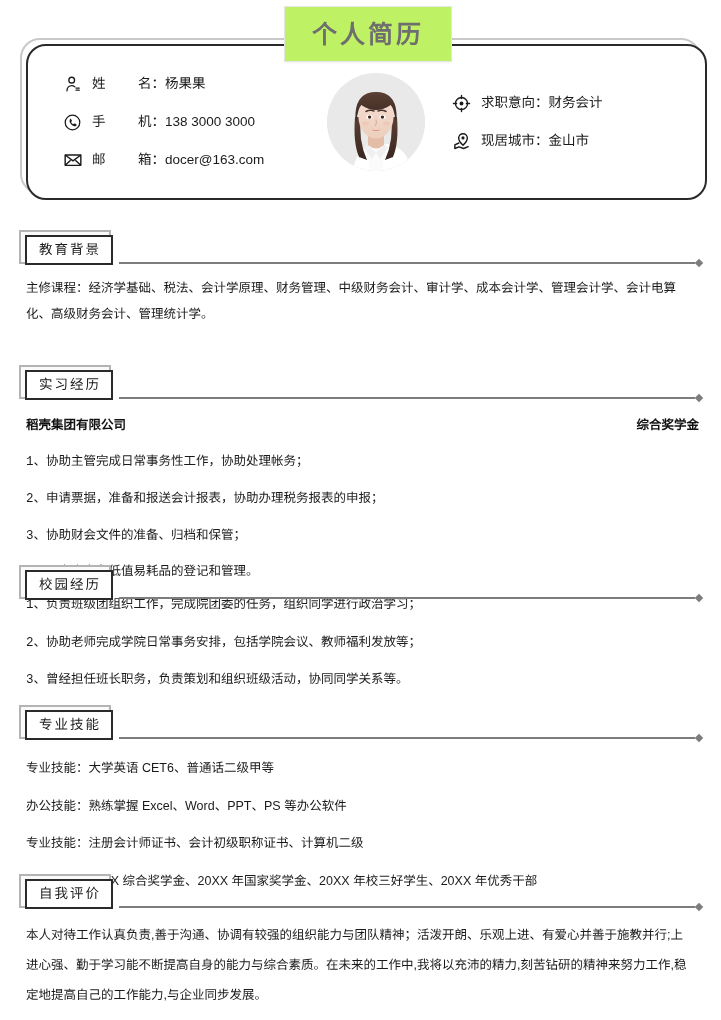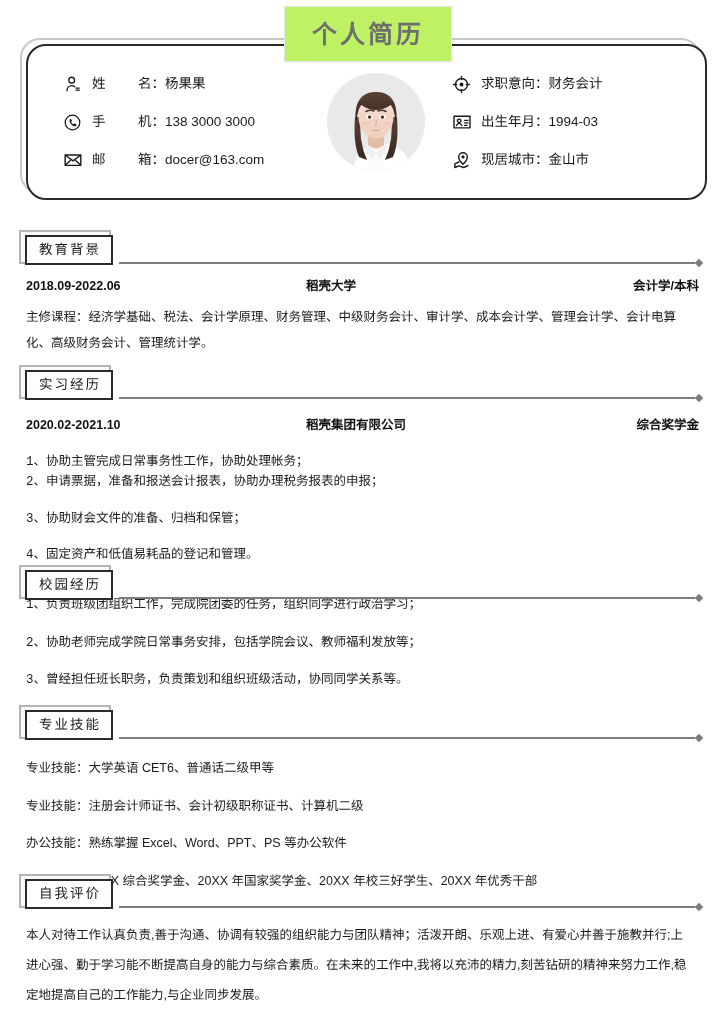--- a/index.html
+++ b/index.html
@@ -316,32 +316,20 @@
           <svg width="19" height="19" viewBox="0 0 24 24" fill="none" stroke="#1a1a1a" stroke-width="1.7" stroke-linecap="round">
             <circle cx="12" cy="12" r="7.6"></circle>
             <circle cx="12" cy="12" r="2.4" fill="#1a1a1a" stroke="none"></circle>
             <path d="M12 1.8v4M12 18.2v4M1.8 12h4M18.2 12h4"></path>
           </svg>
         </span>
         <span>求职意向：</span>
         <span class="hdr-val">财务会计</span>
       </div>
 
-      <div class="hdr-row">
-        <span class="hdr-ico">
-          <svg width="20" height="20" viewBox="0 0 24 24" fill="none" stroke="#1a1a1a" stroke-width="1.7" stroke-linejoin="round" stroke-linecap="round">
-            <rect x="2.4" y="5" width="19.2" height="14"></rect>
-            <circle cx="8.6" cy="10.6" r="2.1"></circle>
-            <path d="M5.3 16.2q1.1-2.6 3.3-2.6t3.3 2.6"></path>
-            <path d="M15 10h4.2M15 13h4.2M15 16h3"></path>
-          </svg>
-        </span>
-        <span>出生年月：</span>
-        <span class="hdr-val">1994-03</span>
-      </div>
 
       <div class="hdr-row">
         <span class="hdr-ico">
           <svg width="20" height="20" viewBox="0 0 24 24" fill="none" stroke="#1a1a1a" stroke-width="1.7" stroke-linejoin="round" stroke-linecap="round">
             <path d="M13.2 3.2c2.9 0 5.2 2.3 5.2 5.2 0 3.9-5.2 8.6-5.2 8.6S8 12.3 8 8.4c0-2.9 2.3-5.2 5.2-5.2z"></path>
             <circle cx="13.2" cy="8.3" r="1.9" fill="#1a1a1a" stroke="none"></circle>
             <path d="M8.2 14.4L3.4 16.6v4.4l5-2 5.6 2 5.4-2.2"></path>
           </svg>
         </span>
         <span>现居城市：</span>
@@ -354,44 +342,38 @@
 
 <div class="section" style="top:228px">
   <div class="sec-head">
     <div class="tab-outer">
       <div class="tab-inner">
         <span>教育背景</span>
       </div>
     </div>
     <div class="sec-rule"></div>
   </div>
-  <div class="row3" style="margin-top:16px">
-    <span class="c1">2018.09-2022.06</span>
-    <span class="c2">稻壳大学</span>
-    <span class="c3">会计学/本科</span>
-  </div>
   <div class="para" style="margin-top:11px">主修课程：经济学基础、税法、会计学原理、财务管理、中级财务会计、审计学、成本会计学、管理会计学、会计电算化、高级财务会计、管理统计学。</div>
 </div>
 
 <div class="section" style="top:363px">
   <div class="sec-head">
     <div class="tab-outer">
       <div class="tab-inner">
         <span>实习经历</span>
       </div>
     </div>
     <div class="sec-rule"></div>
   </div>
   <div class="row3" style="margin-top:20px">
-    <span class="c1">2020.02-2021.10</span>
     <span class="c2">稻壳集团有限公司</span>
     <span class="c3">综合奖学金</span>
   </div>
   <div class="bullet" style="margin-top:24px">1、协助主管完成日常事务性工作，协助处理帐务；</div>
-  <div class="bullet" style="margin-top:8px">2、申请票据，准备和报送会计报表，协助办理税务报表的申报；</div>
+  <div class="bullet" style="margin-top:25px">2、申请票据，准备和报送会计报表，协助办理税务报表的申报；</div>
   <div class="bullet" style="margin-top:24px">3、协助财会文件的准备、归档和保管；</div>
   <div class="bullet" style="margin-top:24px">4、固定资产和低值易耗品的登记和管理。</div>
 </div>
 
 <div class="section" style="top:563px">
   <div class="sec-head">
     <div class="tab-outer">
       <div class="tab-inner">
         <span>校园经历</span>
       </div>
@@ -406,22 +388,22 @@
 <div class="section" style="top:703px">
   <div class="sec-head">
     <div class="tab-outer">
       <div class="tab-inner">
         <span>专业技能</span>
       </div>
     </div>
     <div class="sec-rule"></div>
   </div>
   <div class="skill-line" style="margin-top:23px">专业技能：大学英语 CET6、普通话二级甲等</div>
+  <div class="skill-line" style="margin-top:25px">办公技能：熟练掌握 Excel、Word、PPT、PS 等办公软件</div>
   <div class="skill-line" style="margin-top:25px">专业技能：注册会计师证书、会计初级职称证书、计算机二级</div>
-  <div class="skill-line" style="margin-top:25px">办公技能：熟练掌握 Excel、Word、PPT、PS 等办公软件</div>
   <div class="skill-line" style="margin-top:25px">荣誉奖励：20XX 综合奖学金、20XX 年国家奖学金、20XX 年校三好学生、20XX 年优秀干部</div>
 </div>
 
 <div class="section" style="top:872px">
   <div class="sec-head">
     <div class="tab-outer">
       <div class="tab-inner">
         <span>自我评价</span>
       </div>
     </div>

